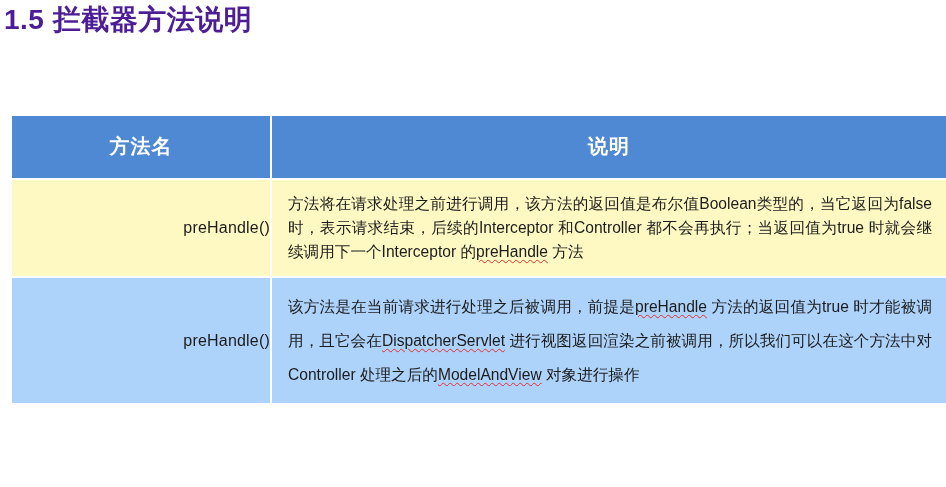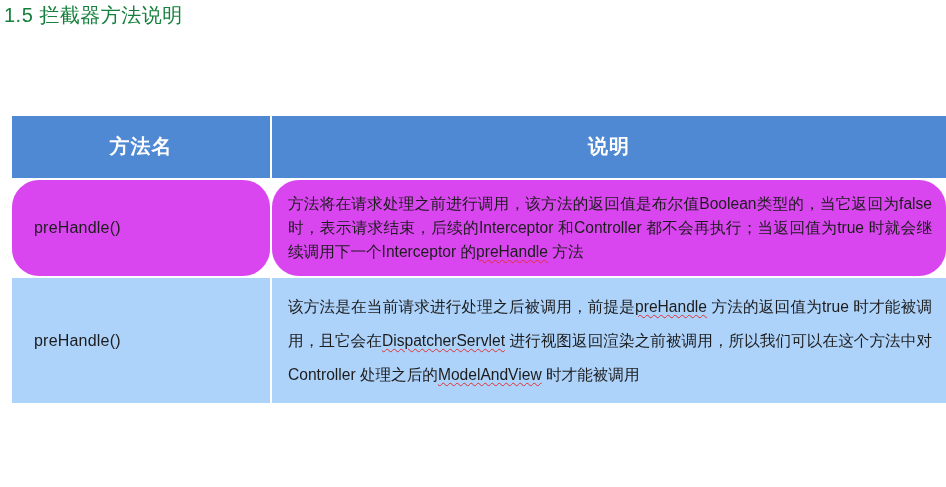--- a/index.html
+++ b/index.html
@@ -19,23 +19,23 @@
     position: relative;
     width: 946px;
     height: 487px;
     box-sizing: border-box;
   }
 
   .page-title {
     position: absolute;
     left: 4px;
     top: 2px;
-    font-size: 20px;
-    font-weight: normal;
-    color: #15803d;
+    font-size: 28px;
+    font-weight: bold;
+    color: #4c1d95;
     letter-spacing: 0.5px;
     line-height: 1.3;
     white-space: nowrap;
   }
 
   .table-wrap {
     position: absolute;
     left: 10px;
     top: 114px;
     width: 936px;
@@ -62,25 +62,25 @@
     letter-spacing: 1px;
   }
 
   tbody td {
     vertical-align: middle;
     border: 0;
     font-size: 15.5px;
     color: #1c1c1c;
   }
 
-  tr.row-light td { background: #d946ef; border-radius: 27px; }
+  tr.row-light td { background: #fef9c3; }
   tr.row-dark td  { background: #aed3fb; }
 
   td.method-cell {
-    text-align: left;
+    text-align: right;
     padding: 10px 0 10px 22px;
     font-size: 16px;
     letter-spacing: 0.2px;
     margin-left: 44px;
   }
 
   td.desc-cell {
     text-align: left;
     padding: 12px 14px 12px 16px;
   }
@@ -126,20 +126,20 @@
       <tbody id="table-body">
           <tr class="row-light">
             <td class="method-cell">preHandle()</td>
             <td class="desc-cell">
               <div class="desc-body"><span>方法将在请求处理之前进行调用，该方法的返回值是布尔值Boolean类型的，当它返回为false 时，表示请求结束，后续的Interceptor 和Controller 都不会再执行；当返回值为true 时就会继续调用下一个Interceptor 的</span><span class="sp">preHandle</span><span> 方法</span></div>
             </td>
           </tr>
           <tr class="row-dark">
             <td class="method-cell">preHandle()</td>
             <td class="desc-cell">
-              <div class="desc-body loose"><span>该方法是在当前请求进行处理之后被调用，前提是</span><span class="sp">preHandle</span><span> 方法的返回值为true 时才能被调用，且它会在</span><span class="sp">DispatcherServlet</span><span> 进行视图返回渲染之前被调用，所以我们可以在这个方法中对Controller 处理之后的</span><span class="sp">ModelAndView</span><span> 时才能被调用</span></div>
+              <div class="desc-body loose"><span>该方法是在当前请求进行处理之后被调用，前提是</span><span class="sp">preHandle</span><span> 方法的返回值为true 时才能被调用，且它会在</span><span class="sp">DispatcherServlet</span><span> 进行视图返回渲染之前被调用，所以我们可以在这个方法中对Controller 处理之后的</span><span class="sp">ModelAndView</span><span> 对象进行操作</span></div>
             </td>
           </tr>
         </tbody>
     </table>
   </div>
 
 </div>
 
 </body></html>

